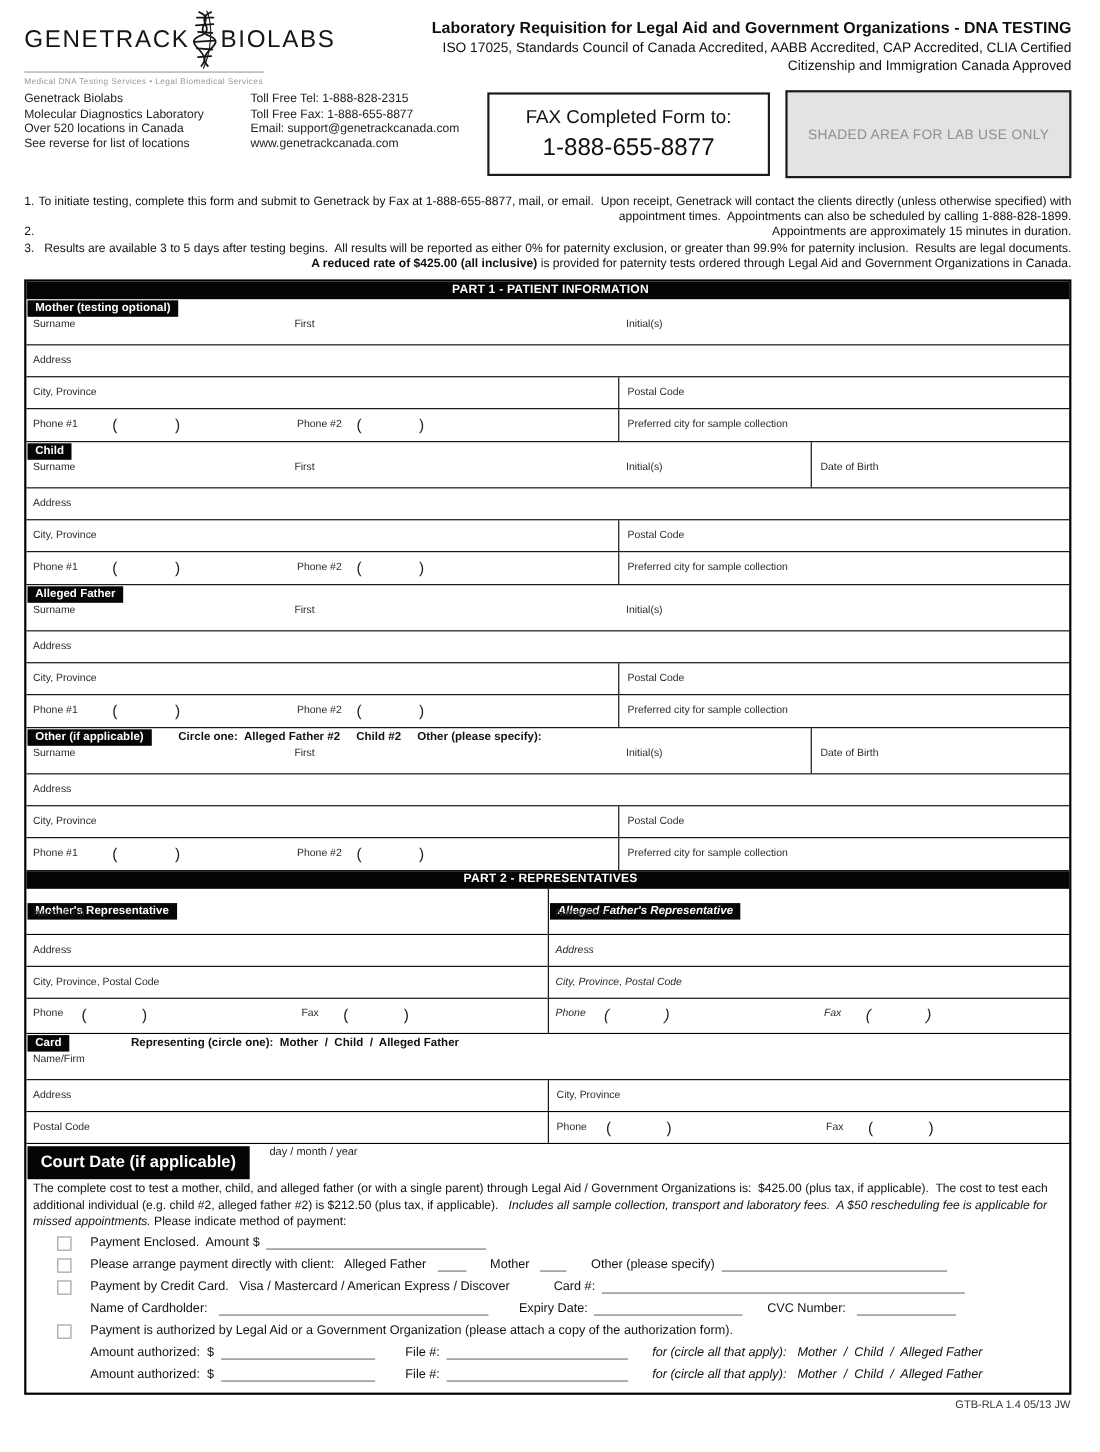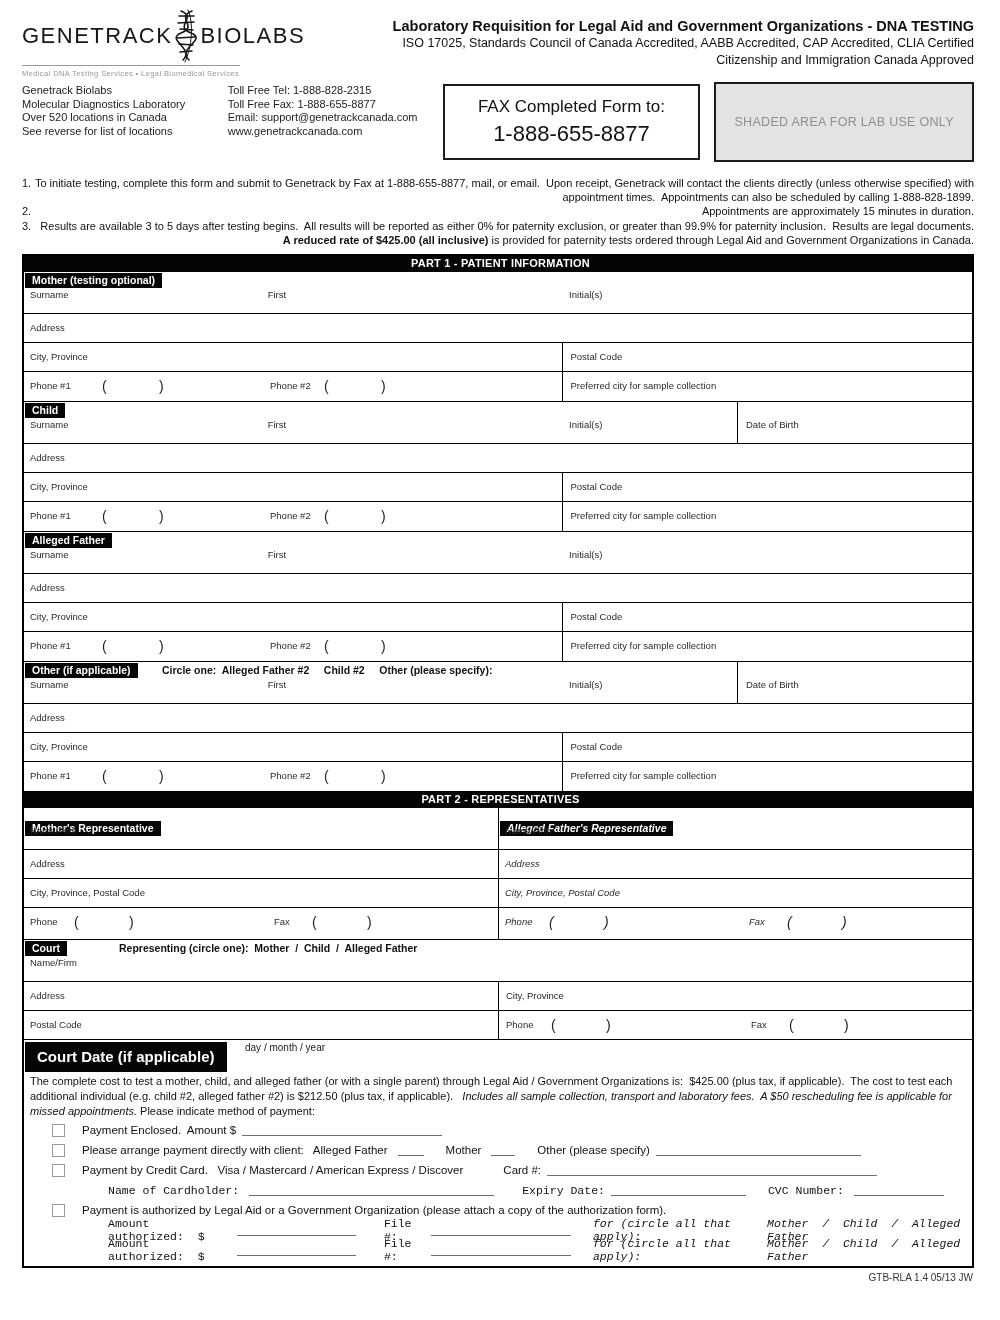--- a/index.html
+++ b/index.html
@@ -89,21 +89,21 @@
 
   .court-row { position:relative; height:30px; padding:2px 0 0 1px; }
   .blabel-lg { display:inline-block; background:#050505; color:#fff; font-weight:bold;
                font-size:15px; padding:6px 12px 7px; }
   .court-hint { font-size:10px; color:#222; vertical-align:top; margin-left:14px; position:relative; top:0px; }
 
   
   .pay-para { font-size:11px; line-height:14.8px; padding:4px 8px 2px 6px; color:#111; }
   .pay-line { position:relative; display:flex; align-items:center; height:20px; margin-left:28px; font-size:11.5px; color:#111; }
   .cb { width:13px; height:13px; border:1px solid #9a9a9a; background:#fff; flex:none; margin-right:17px; }
-  .noCb { margin-left:84px;font-family:Liberation Mono, monospace; }
+  .noCb { margin-left:58px; }
   .ul { display:inline-block; border-bottom:1px solid #6e6e6e; height:12px; }
   .gap6 { margin-left:6px; } .gap10 { margin-left:10px; }
   .gap22 { margin-left:22px; } .gap28 { margin-left:28px; } .gap40 { margin-left:40px; }
   .pay-bottom { height:6px; }
 
   .footer { text-align:right; font-size:10px; color:#333; margin-top:4px; padding-right:1px; }
 </style>
 </head>
 <body>
 
@@ -327,21 +327,21 @@
           <span class="paren" style="left:105px">)</span>
           <span class="pp" style="left:250px">Fax</span>
           <span class="paren" style="left:288px">(</span>
           <span class="paren" style="left:343px">)</span>
         </div>
       </div>
     </div>
 
     <div>
       <div class="oth-nb">
-        <span class="blabel">Court</span>
+        <span class="blabel">Card</span>
         <span class="rep-text ws">Representing (circle one):  Mother  /  Child  /  Alleged Father</span>
         <span class="fl">Name/Firm</span>
       </div>
       <div class="row-split2">
         <div class="ch-l"><span class="fl">Address</span></div>
         <div class="ch-r"><span class="fl">City, Province</span></div>
       </div>
       <div class="row-split2">
         <div class="ch-l"><span class="fl">Postal Code</span></div>
         <div class="ch-r">

